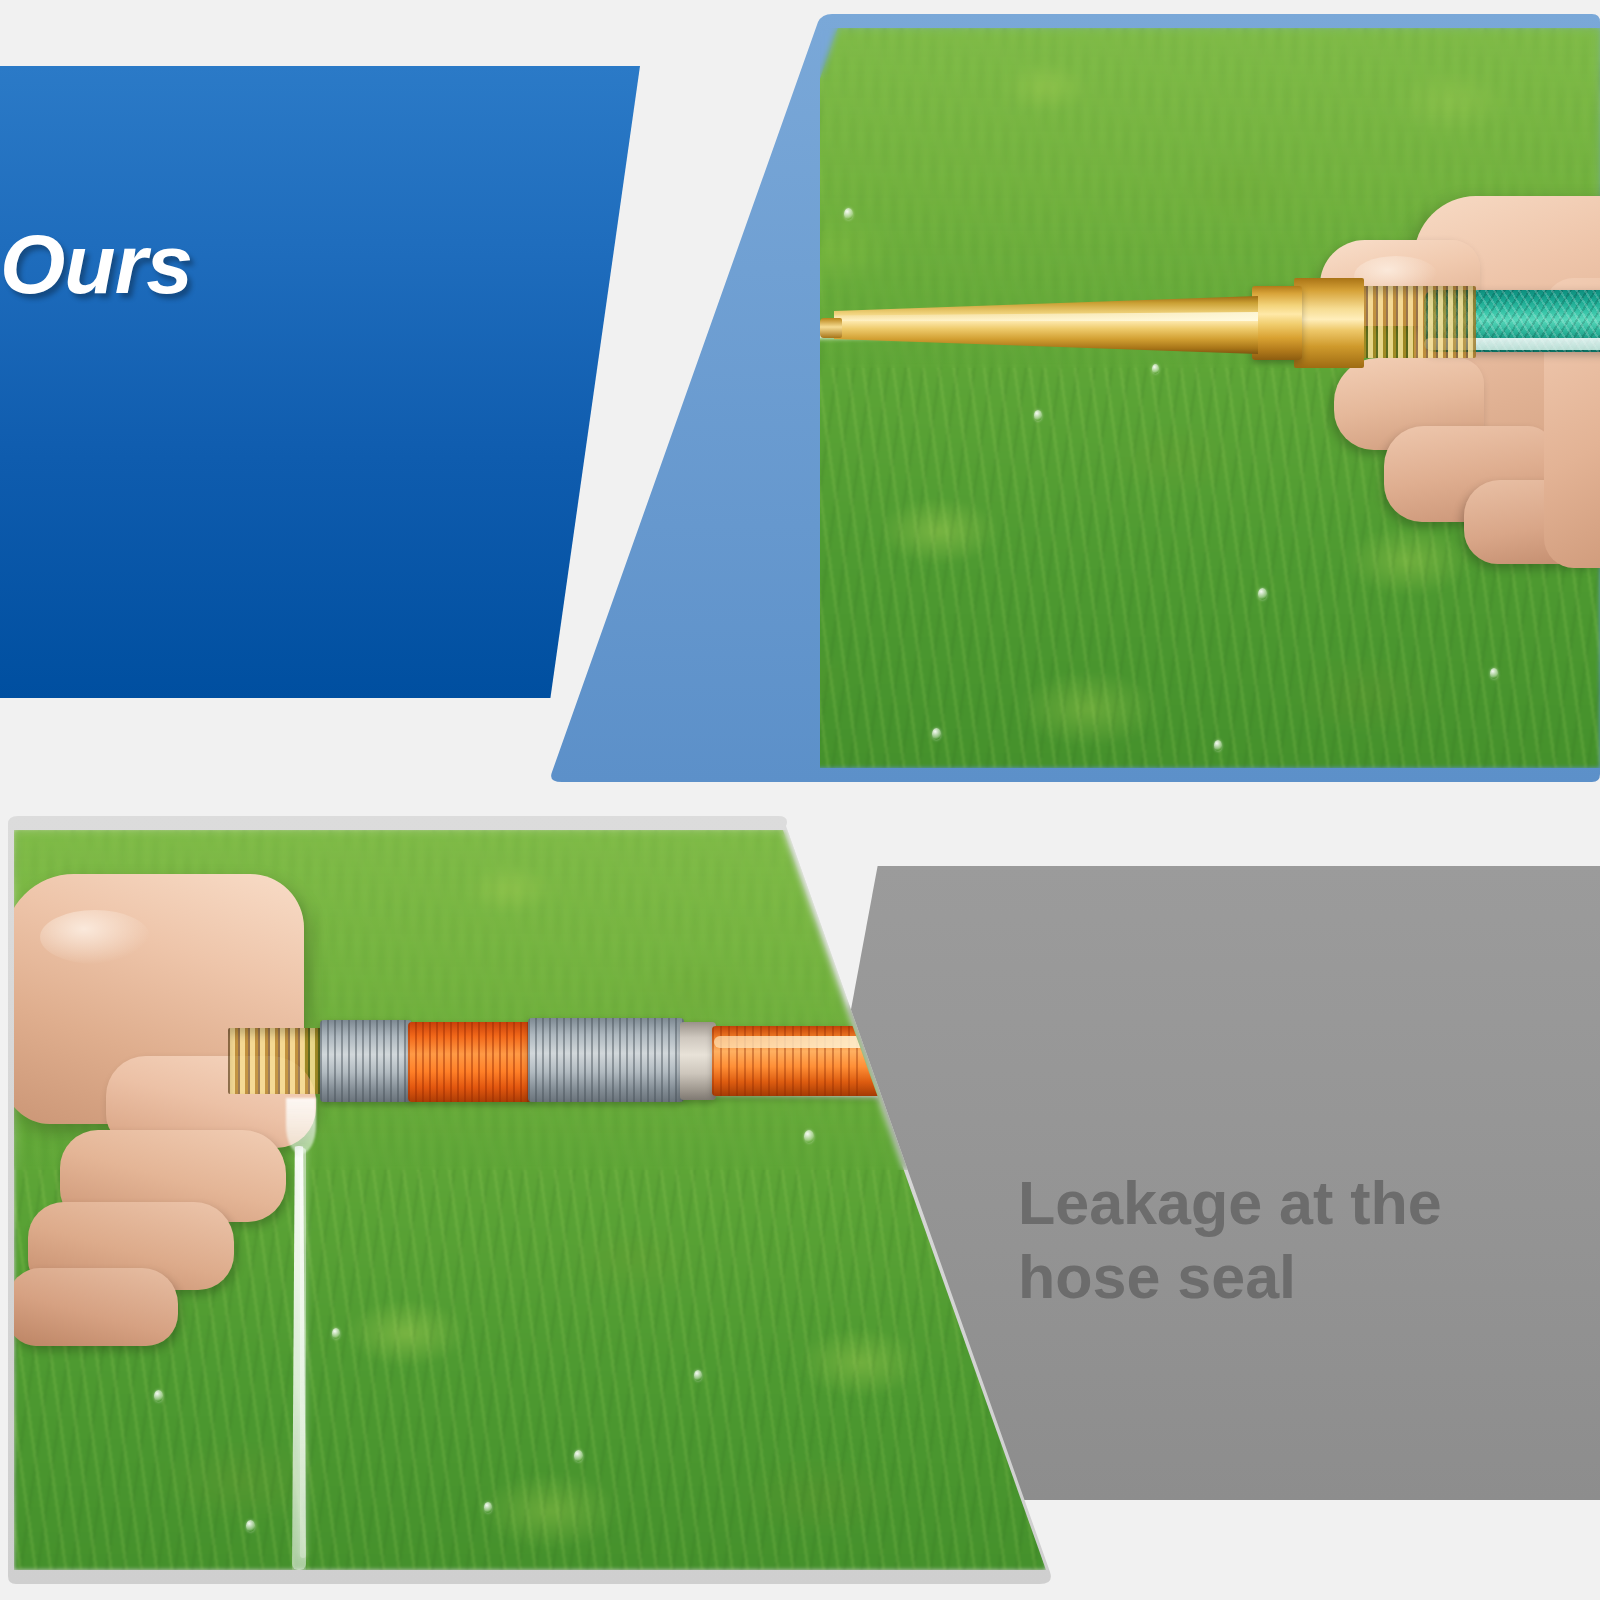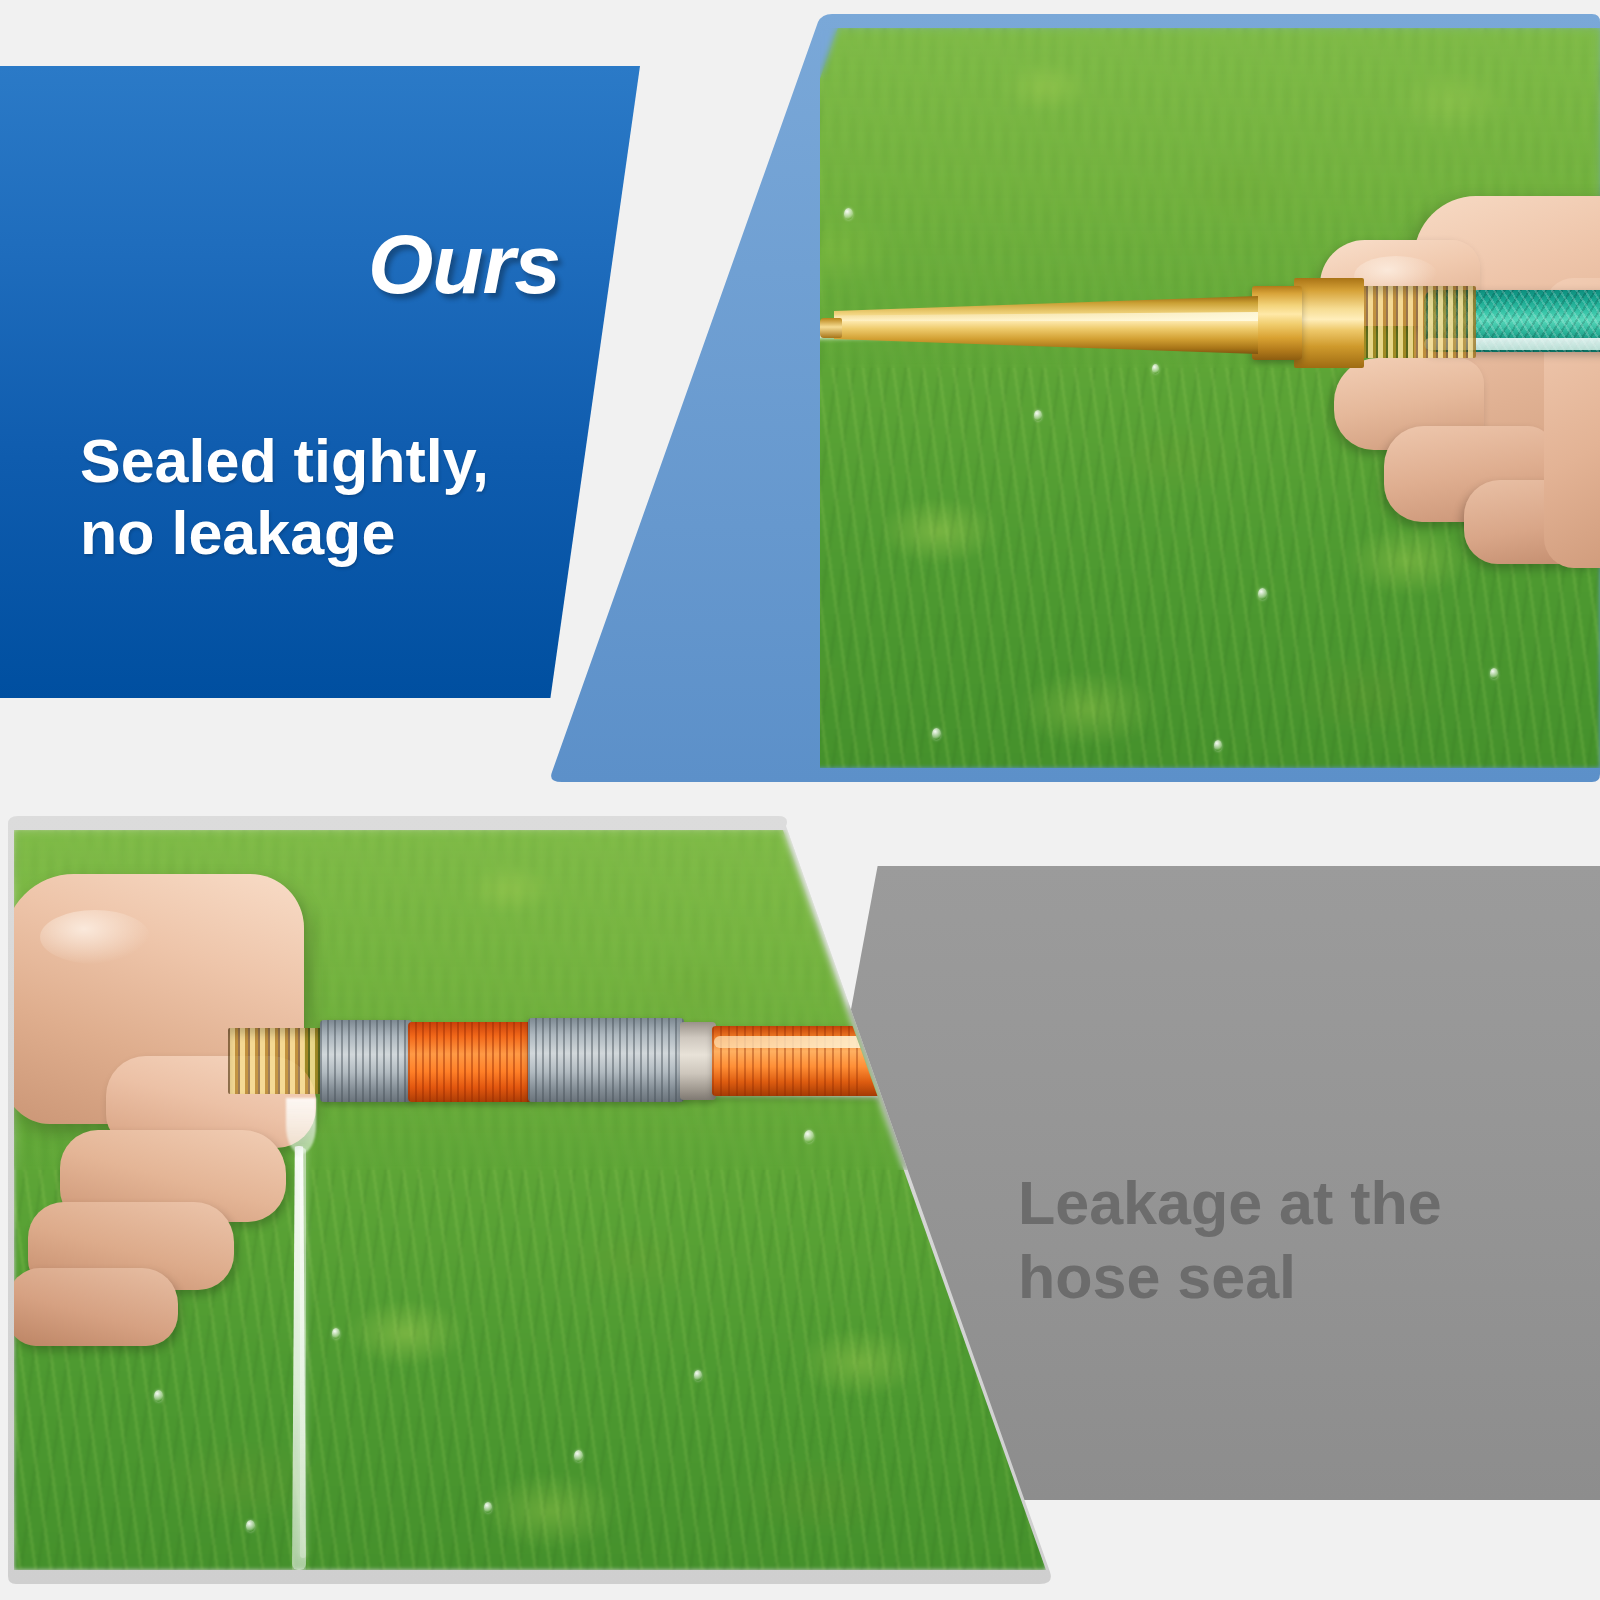--- a/index.html
+++ b/index.html
@@ -16,21 +16,21 @@
   .panel{position:absolute;}
 
   
   .blue-panel{
     left:0;top:66px;width:640px;height:632px;
     background:linear-gradient(to bottom,#2b7ac7 0%,#1f6dbd 28%,#0f5cae 62%,#004fa0 100%);
     clip-path:polygon(0 0, 100% 0, 86% 100%, 0 100%);
   }
   .blue-title{
     position:absolute;left:0;top:150px;width:560px;
-    text-align:right;
+    text-align:left;
     color:#ffffff;
     font-size:84px;font-weight:bold;font-style:italic;
     letter-spacing:-1px;
     text-shadow:4px 5px 5px rgba(0,0,0,.30);
   }
   .blue-sub{
     position:absolute;left:80px;top:360px;width:560px;
     color:#ffffff;
     font-size:61px;font-weight:bold;line-height:1.18;
     text-shadow:1px 2px 3px rgba(0,0,0,.18);
@@ -180,24 +180,20 @@
     box-shadow:0 3px 6px rgba(0,0,0,.25);
   }
 </style>
 </head>
 <body>
 
 <div class="stage">
 
   <div class="panel blue-panel">
     <div class="blue-title">Ours</div>
-    <div class="blue-sub">
-      <div>Sealed tightly,</div>
-      <div>no leakage</div>
-    </div>
   </div>
 
   <div class="photo-frame photo-top">
     <svg width="1066" height="772" viewBox="0 0 1066 772">
       <defs>
         <clipPath id="clipTop">
           <path d="M 284 10 Q 288 2 298 2 L 1058 2 Q 1066 2 1066 10 L 1066 762 Q 1066 770 1058 770 L 28 770 Q 14 770 18 760 Z"></path>
         </clipPath>
         <linearGradient id="gTopBorder" x1="0" y1="0" x2="0" y2="1">
           <stop offset="0" stop-color="#7aa8d8"></stop>

